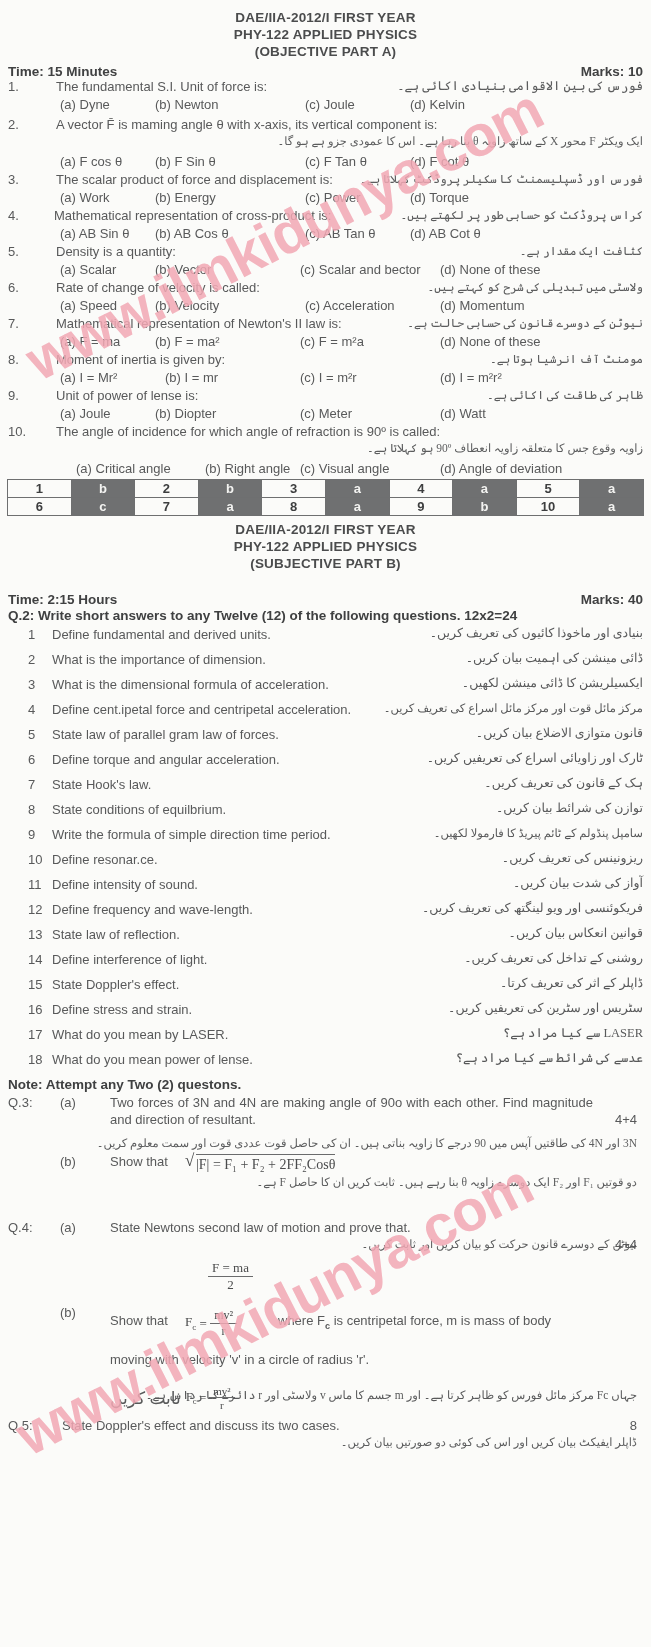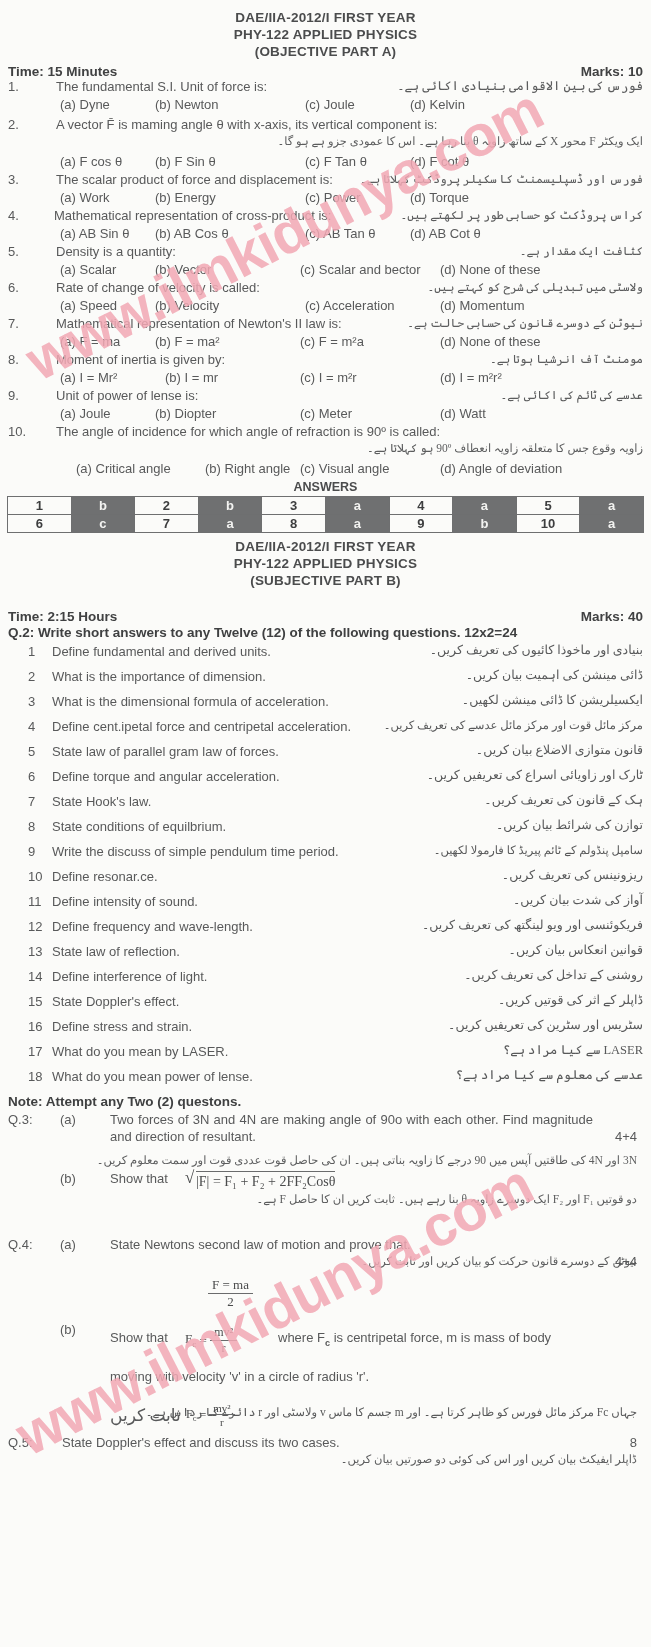--- a/index.html
+++ b/index.html
@@ -215,21 +215,21 @@
   <div class="opts">
     <span style="left:60px;">(a) I = Mr²</span>
     <span style="left:165px;">(b) I = mr</span>
     <span style="left:300px;">(c)      I = m²r</span>
     <span style="left:440px;">(d) I = m²r²</span>
   </div>
 
   <div class="qline" style="height:17px; margin-top:2px;">
     <span class="num">9.</span>
     <span style="margin-left:50px;">Unit of power of lense is:</span>
-    <span class="urdu" style="font-size:11.5px;">عدسے کی ٹائم کی اکائی ہے۔</span>
+    <span class="urdu" style="font-size:11.5px;">ظاہر کی طاقت کی اکائی ہے۔</span>
   </div>
   <div class="opts">
     <span style="left:60px;">(a) Joule</span>
     <span style="left:155px;">(b) Diopter</span>
     <span style="left:300px;">(c)      Meter</span>
     <span style="left:440px;">(d)      Watt</span>
   </div>
 
   <div class="qline" style="height:17px; margin-top:2px;">
     <span class="num">10.</span>
@@ -238,21 +238,20 @@
   <div class="qline" style="height:19px;">
     <span class="urdu" style="font-size:11.5px;">زاویہ وقوع جس کا متعلقہ زاویہ انعطاف 90º ہو کہلاتا ہے۔</span>
   </div>
   <div class="opts">
     <span style="left:76px;">(a) Critical angle</span>
     <span style="left:205px;">(b) Right angle</span>
     <span style="left:300px;">(c) Visual angle</span>
     <span style="left:440px;">(d) Angle of deviation</span>
   </div>
 
-  <div class="answers-title" style="margin-top:3px;">ANSWERS</div>
   <table class="answers">
     <tbody>
         <tr>
       <td>1</td>
       <td class="ans">b</td>
       <td>2</td>
       <td class="ans">b</td>
       <td>3</td>
       <td class="ans">a</td>
       <td>4</td>
@@ -300,21 +299,21 @@
       <span class="u">ڈائی مینشن کی اہمیت بیان کریں۔</span>
     </div>
     <div class="sq">
       <span class="n">3</span>
       <span class="e">What is the dimensional formula of acceleration.</span>
       <span class="u">ایکسیلریشن کا ڈائی مینشن لکھیں۔</span>
     </div>
     <div class="sq">
       <span class="n">4</span>
       <span class="e">Define cent.ipetal force and centripetal acceleration.</span>
-      <span class="u" style="font-size:11.5px;">مرکز مائل قوت اور مرکز مائل عدسے کی تعریف کریں۔</span>
+      <span class="u" style="font-size:11.5px;">مرکز مائل قوت اور مرکز مائل اسراع کی تعریف کریں۔</span>
     </div>
     <div class="sq">
       <span class="n">5</span>
       <span class="e">State law of parallel gram law of forces.</span>
       <span class="u">قانون متوازی الاضلاع بیان کریں۔</span>
     </div>
     <div class="sq">
       <span class="n">6</span>
       <span class="e">Define torque and angular acceleration.</span>
       <span class="u">ٹارک اور زاویائی اسراع کی تعریفیں کریں۔</span>
@@ -324,21 +323,21 @@
       <span class="e">State Hook's law.</span>
       <span class="u">ہک کے قانون کی تعریف کریں۔</span>
     </div>
     <div class="sq">
       <span class="n">8</span>
       <span class="e">State conditions of equilbrium.</span>
       <span class="u">توازن کی شرائط بیان کریں۔</span>
     </div>
     <div class="sq">
       <span class="n">9</span>
-      <span class="e">Write the discuss of simple pendulum time period.</span>
+      <span class="e">Write the formula of simple direction time period.</span>
       <span class="u" style="font-size:11.5px;">سامپل پنڈولم کے ٹائم پیریڈ کا فارمولا لکھیں۔</span>
     </div>
     <div class="sq">
       <span class="n">10</span>
       <span class="e">Define resonar.ce.</span>
       <span class="u">ریزونینس کی تعریف کریں۔</span>
     </div>
     <div class="sq">
       <span class="n">11</span>
       <span class="e">Define intensity of sound.</span>
@@ -355,36 +354,36 @@
       <span class="u">قوانین انعکاس بیان کریں۔</span>
     </div>
     <div class="sq">
       <span class="n">14</span>
       <span class="e">Define interference of light.</span>
       <span class="u">روشنی کے تداخل کی تعریف کریں۔</span>
     </div>
     <div class="sq">
       <span class="n">15</span>
       <span class="e">State Doppler's effect.</span>
-      <span class="u">ڈاپلر کے اثر کی قوتیں کریں۔</span>
+      <span class="u">ڈاپلر کے اثر کی تعریف کرتا۔</span>
     </div>
     <div class="sq">
       <span class="n">16</span>
       <span class="e">Define stress and strain.</span>
       <span class="u">سٹریس اور سٹرین کی تعریفیں کریں۔</span>
     </div>
     <div class="sq">
       <span class="n">17</span>
       <span class="e">What do you mean by LASER.</span>
       <span class="u">LASER سے کیا مراد ہے؟</span>
     </div>
     <div class="sq">
       <span class="n">18</span>
       <span class="e">What do you mean power of lense.</span>
-      <span class="u">عدسے کی معلوم سے کیا مراد ہے؟</span>
+      <span class="u">عدسے کی شرائط سے کیا مراد ہے؟</span>
     </div>
   </div>
 
   <div class="bold" style="font-size:13.5px; padding-left:8px;">Note:  Attempt any Two (2) questons.</div>
 
   <div class="lq" style="margin-top:2px;">
     <span class="qid">Q.3:</span>
     <span class="part">(a)</span>
     <div class="body">Two forces of 3N and 4N are making angle of 90o with each other. Find magnitude and direction of resultant.</div>
     <span class="marks" style="top:17px;">4+4</span>

